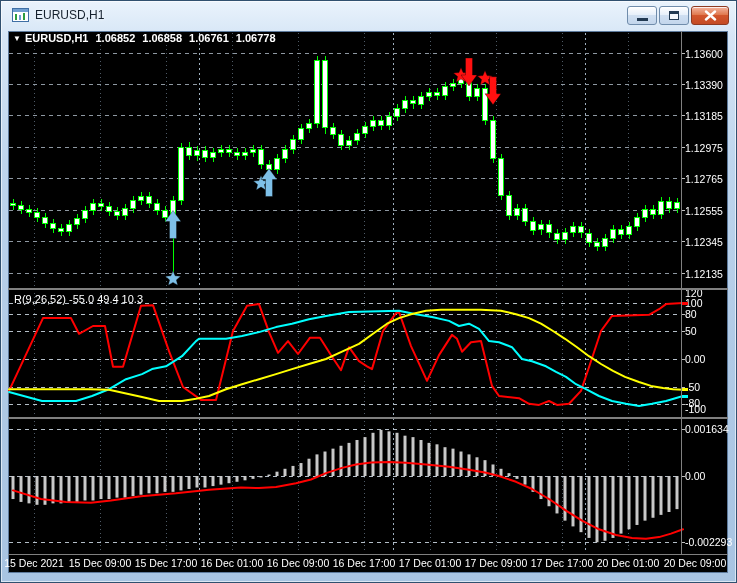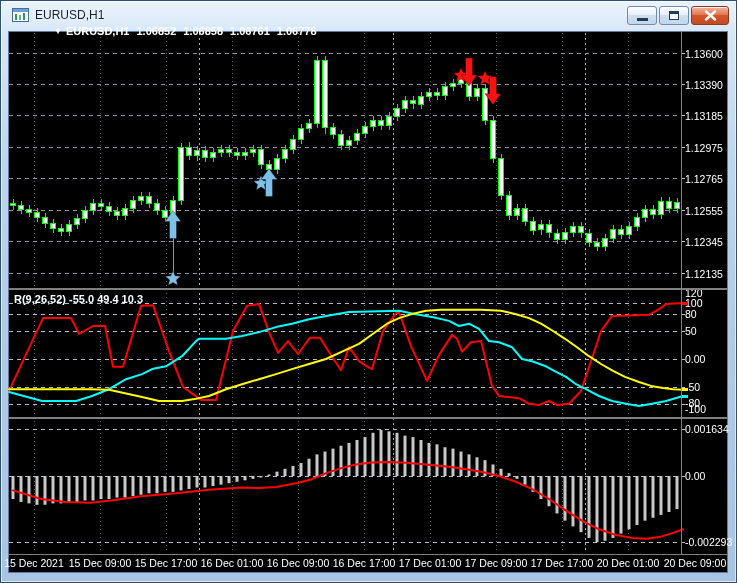--- a/index.html
+++ b/index.html
@@ -20,24 +20,24 @@
   .btn{height:19px;border:1px solid #6f8cab;border-radius:3px;box-sizing:border-box;
     position:relative;display:flex;align-items:center;justify-content:center;
     box-shadow:inset 0 1px 0 rgba(255,255,255,.8);}
   .btn.min,.btn.max{width:30px;background:linear-gradient(#fefefe,#e7f0fa 45%,#cfdff1 50%,#c3d6ec);}
   .btn.close{width:38px;background:linear-gradient(#f4b5a0,#e07a50 45%,#d2552c 50%,#c44b24);border-color:#8e3a22;}
   .glyph-min{width:11px;height:3px;background:#223a52;display:block;margin-top:8px;}
   .glyph-max{width:10px;height:9px;border:1px solid #223a52;border-top:3px solid #223a52;
     background:#f4f8fc;display:block;box-sizing:border-box;}
   .overlay{position:absolute;z-index:2;color:#ffffff;white-space:nowrap;
     font:700 11px "Liberation Sans",sans-serif;}
-  .chart-header{left:12px;top:24px;margin-left:41px;}
+  .chart-header{left:12px;top:31px;}
   .chart-header span{margin-right:7px;}
   .chart-header .tri{font-size:8px;margin-right:4px;vertical-align:1px;}
-  .r-label{left:13px;top:292px;font-weight:700;}
+  .r-label{left:13px;top:292px;font-weight:400;}
   .macd-label{left:13px;top:421px;font-weight:400;}
 </style>
 </head>
 <body>
 
 <div class="window">
 
   <svg id="chart-svg" width="737" height="583" viewBox="0 0 737 583">
       <rect x="7" y="30" width="720" height="542" fill="#000000"></rect>
       <rect x="7.5" y="30.5" width="719" height="541" fill="none" stroke="#5d7a9c"></rect>

